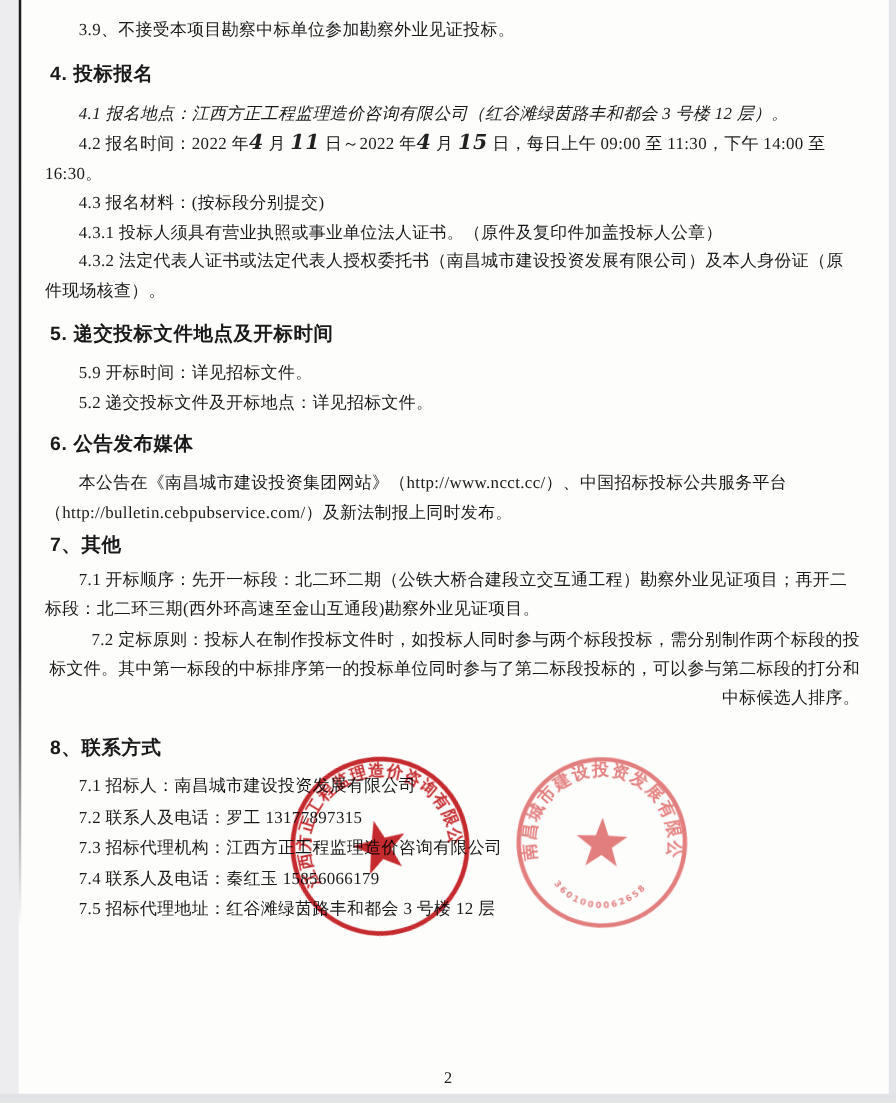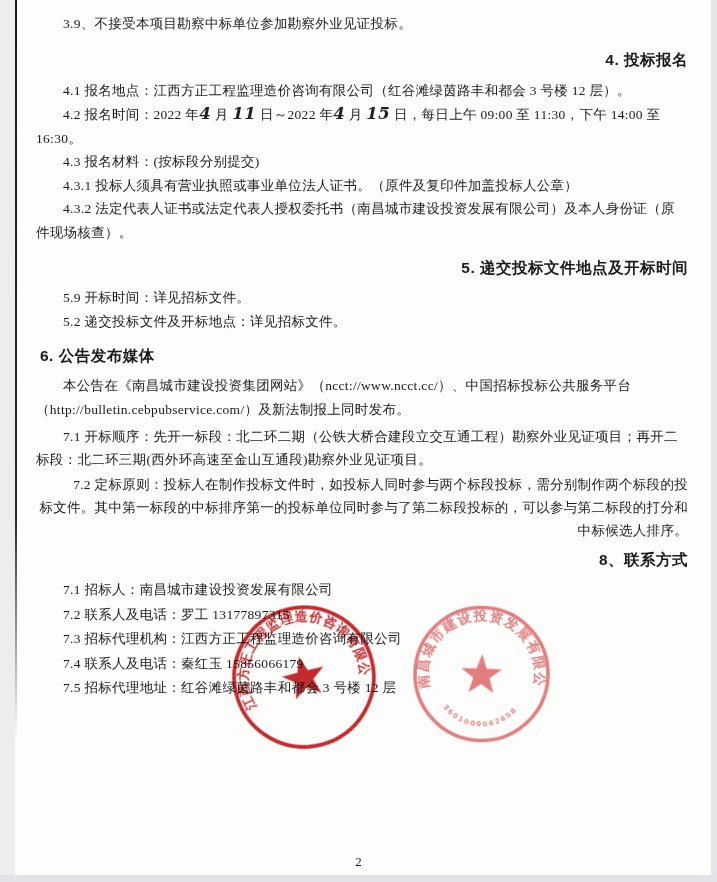--- a/index.html
+++ b/index.html
@@ -19,22 +19,22 @@
   .content { position:absolute; left:36px; top:8px; width:652px; }
   p { margin:0; }
   .line  { font-size:13.5px; line-height:23.5px; letter-spacing:0.3px; }
   .tight { line-height:23px; }
   .indent { text-indent:27px; }
   .heading {
     font-family:"Liberation Sans","DejaVu Sans",sans-serif;
     font-weight:bold; font-size:15.5px; line-height:23px; letter-spacing:0.5px;
     padding-left:4px;
   }
-  .mt4  { margin-top:4px; }  .mt12 { margin-top:12px;text-align:right; } .mt8 { margin-top:8px; }
-  .mt11 { margin-top:11px; } .mt7  { margin-top:7px; }  .mt6 { margin-top:6px;text-align:right; }
+  .mt4  { margin-top:4px; }  .mt12 { margin-top:12px; } .mt8 { margin-top:8px;font-style:italic; }
+  .mt11 { margin-top:11px; } .mt7  { margin-top:7px; }  .mt6 { margin-top:18px; }
   .mt2  { margin-top:2px;text-align:right; }
 
   .hw { 
     font-family:"DejaVu Serif",serif; font-style:italic; font-weight:bold;
     font-size:16.5px; letter-spacing:0.5px; color:#222;
   }
 
   .contacts .line { line-height:24.5px; }
 
   .stamp { position:absolute; mix-blend-mode:multiply; filter:blur(0.3px); }
@@ -62,22 +62,23 @@
     <p class="line indent"><span>4.2 报名时间：2022 年</span><span class="hw">4</span><span> 月 </span><span class="hw">11</span><span> 日～2022 年</span><span class="hw">4</span><span> 月 </span><span class="hw">15</span><span> 日，每日上午 09:00 至 11:30，下午 14:00 至 16:30。</span></p>
     <p class="line indent">4.3  报名材料：(按标段分别提交)</p>
     <p class="line indent">4.3.1 投标人须具有营业执照或事业单位法人证书。（原件及复印件加盖投标人公章）</p>
     <p class="line indent">4.3.2 法定代表人证书或法定代表人授权委托书（南昌城市建设投资发展有限公司）及本人身份证（原件现场核查）。</p>
 
     <p class="heading mt12">5. 递交投标文件地点及开标时间</p>
     <p class="line indent mt7">5.9 开标时间：详见招标文件。</p>
     <p class="line indent">5.2 递交投标文件及开标地点：详见招标文件。</p>
 
     <p class="heading mt11">6. 公告发布媒体</p>
-    <p class="line indent mt7">本公告在《南昌城市建设投资集团网站》（ncct://www.ncct.cc/）、中国招标投标公共服务平台（http://bulletin.cebpubservice.com/）及新法制报上同时发布。</p>
+    <p class="line indent mt7">本公告在《南昌城市建设投资集团网站》（http://www.ncct.cc/）、中国招标投标公共服务平台（http://bulletin.cebpubservice.com/）及新法制报上同时发布。</p>
 
+    <p class="heading mt4">7、其他</p>
     <p class="line tight indent mt4">7.1 开标顺序：先开一标段：北二环二期（公铁大桥合建段立交互通工程）勘察外业见证项目；再开二标段：北二环三期(西外环高速至金山互通段)勘察外业见证项目。</p>
     <p class="line tight indent mt2">7.2 定标原则：投标人在制作投标文件时，如投标人同时参与两个标段投标，需分别制作两个标段的投标文件。其中第一标段的中标排序第一的投标单位同时参与了第二标段投标的，可以参与第二标段的打分和中标候选人排序。</p>
 
     <p class="heading mt6">8、联系方式</p>
     <div class="contacts mt7">
       <p class="line indent">7.1  招标人：南昌城市建设投资发展有限公司</p>
       <p class="line indent">7.2  联系人及电话：罗工  13177897315</p>
       <p class="line indent">7.3  招标代理机构：江西方正工程监理造价咨询有限公司</p>
       <p class="line indent">7.4  联系人及电话：秦红玉    15856066179</p>
       <p class="line indent">7.5 招标代理地址：红谷滩绿茵路丰和都会 3 号楼 12 层</p>

